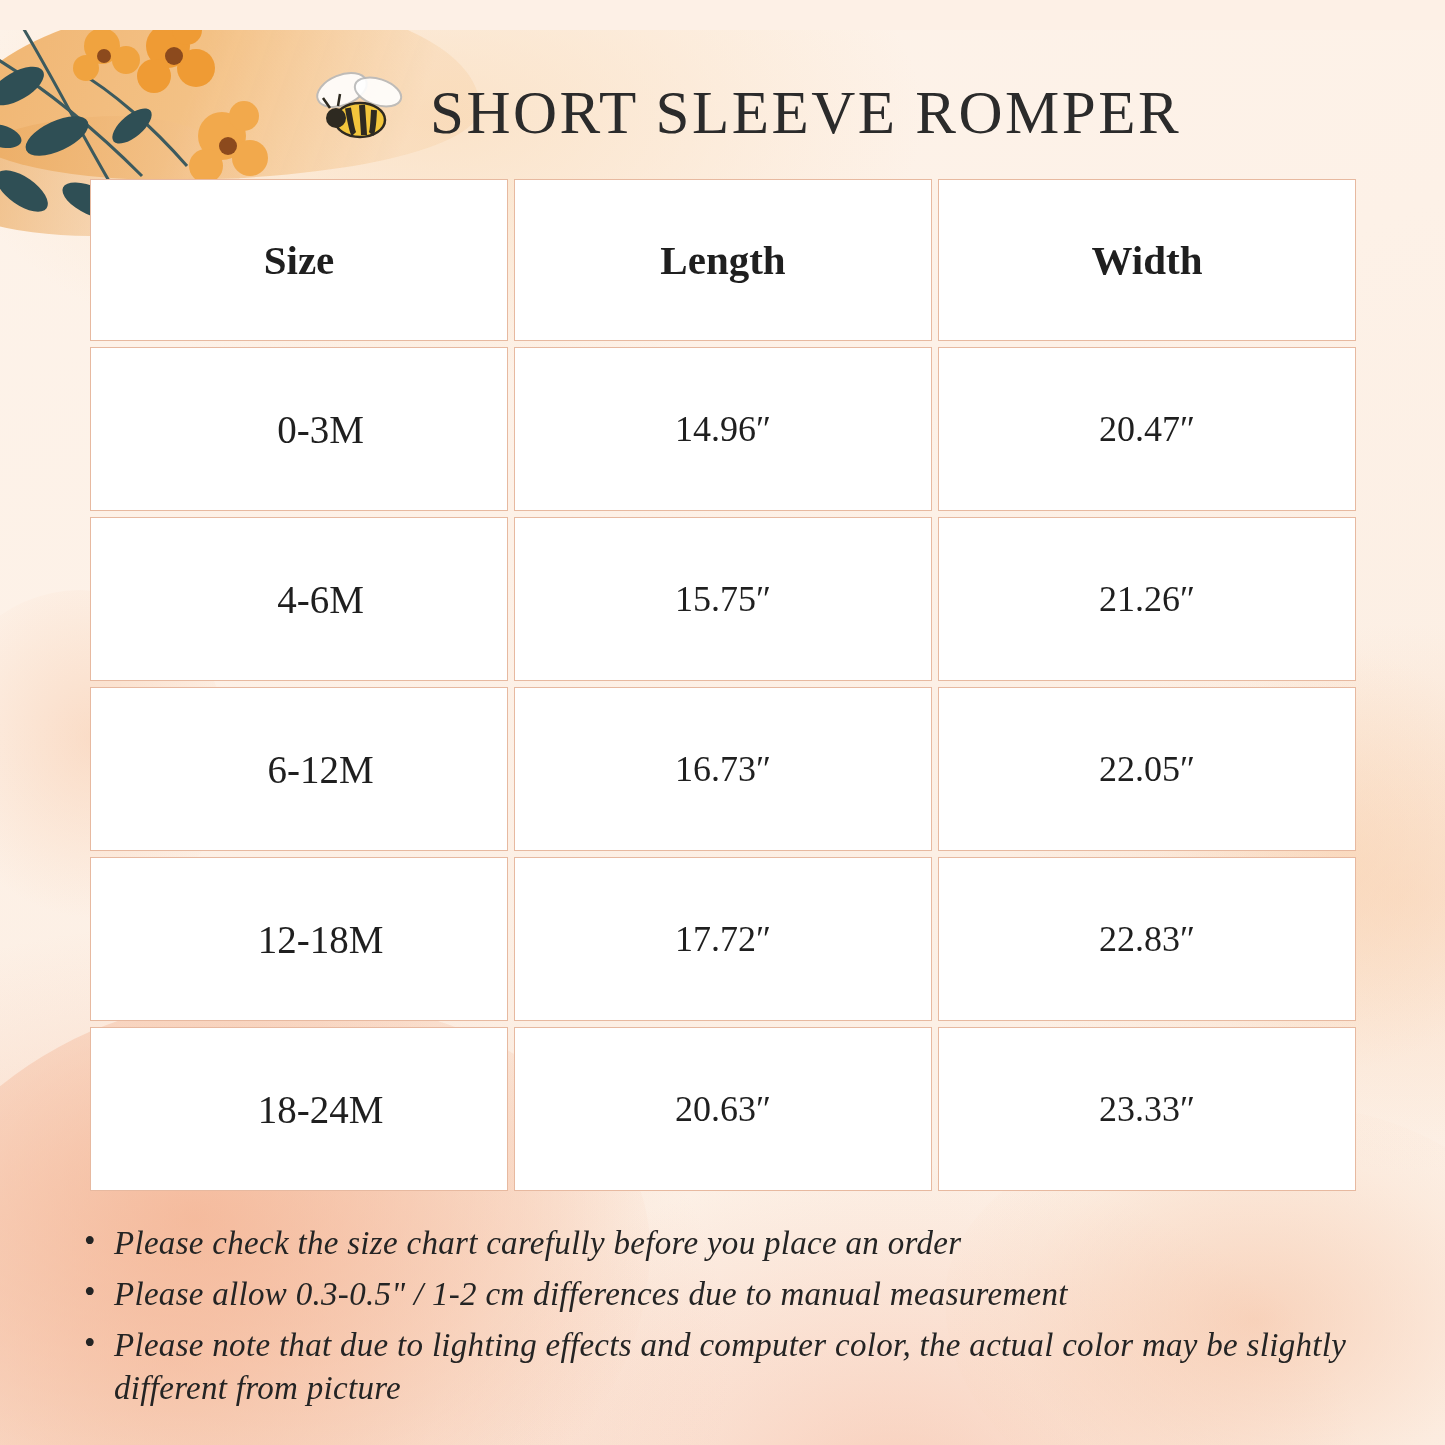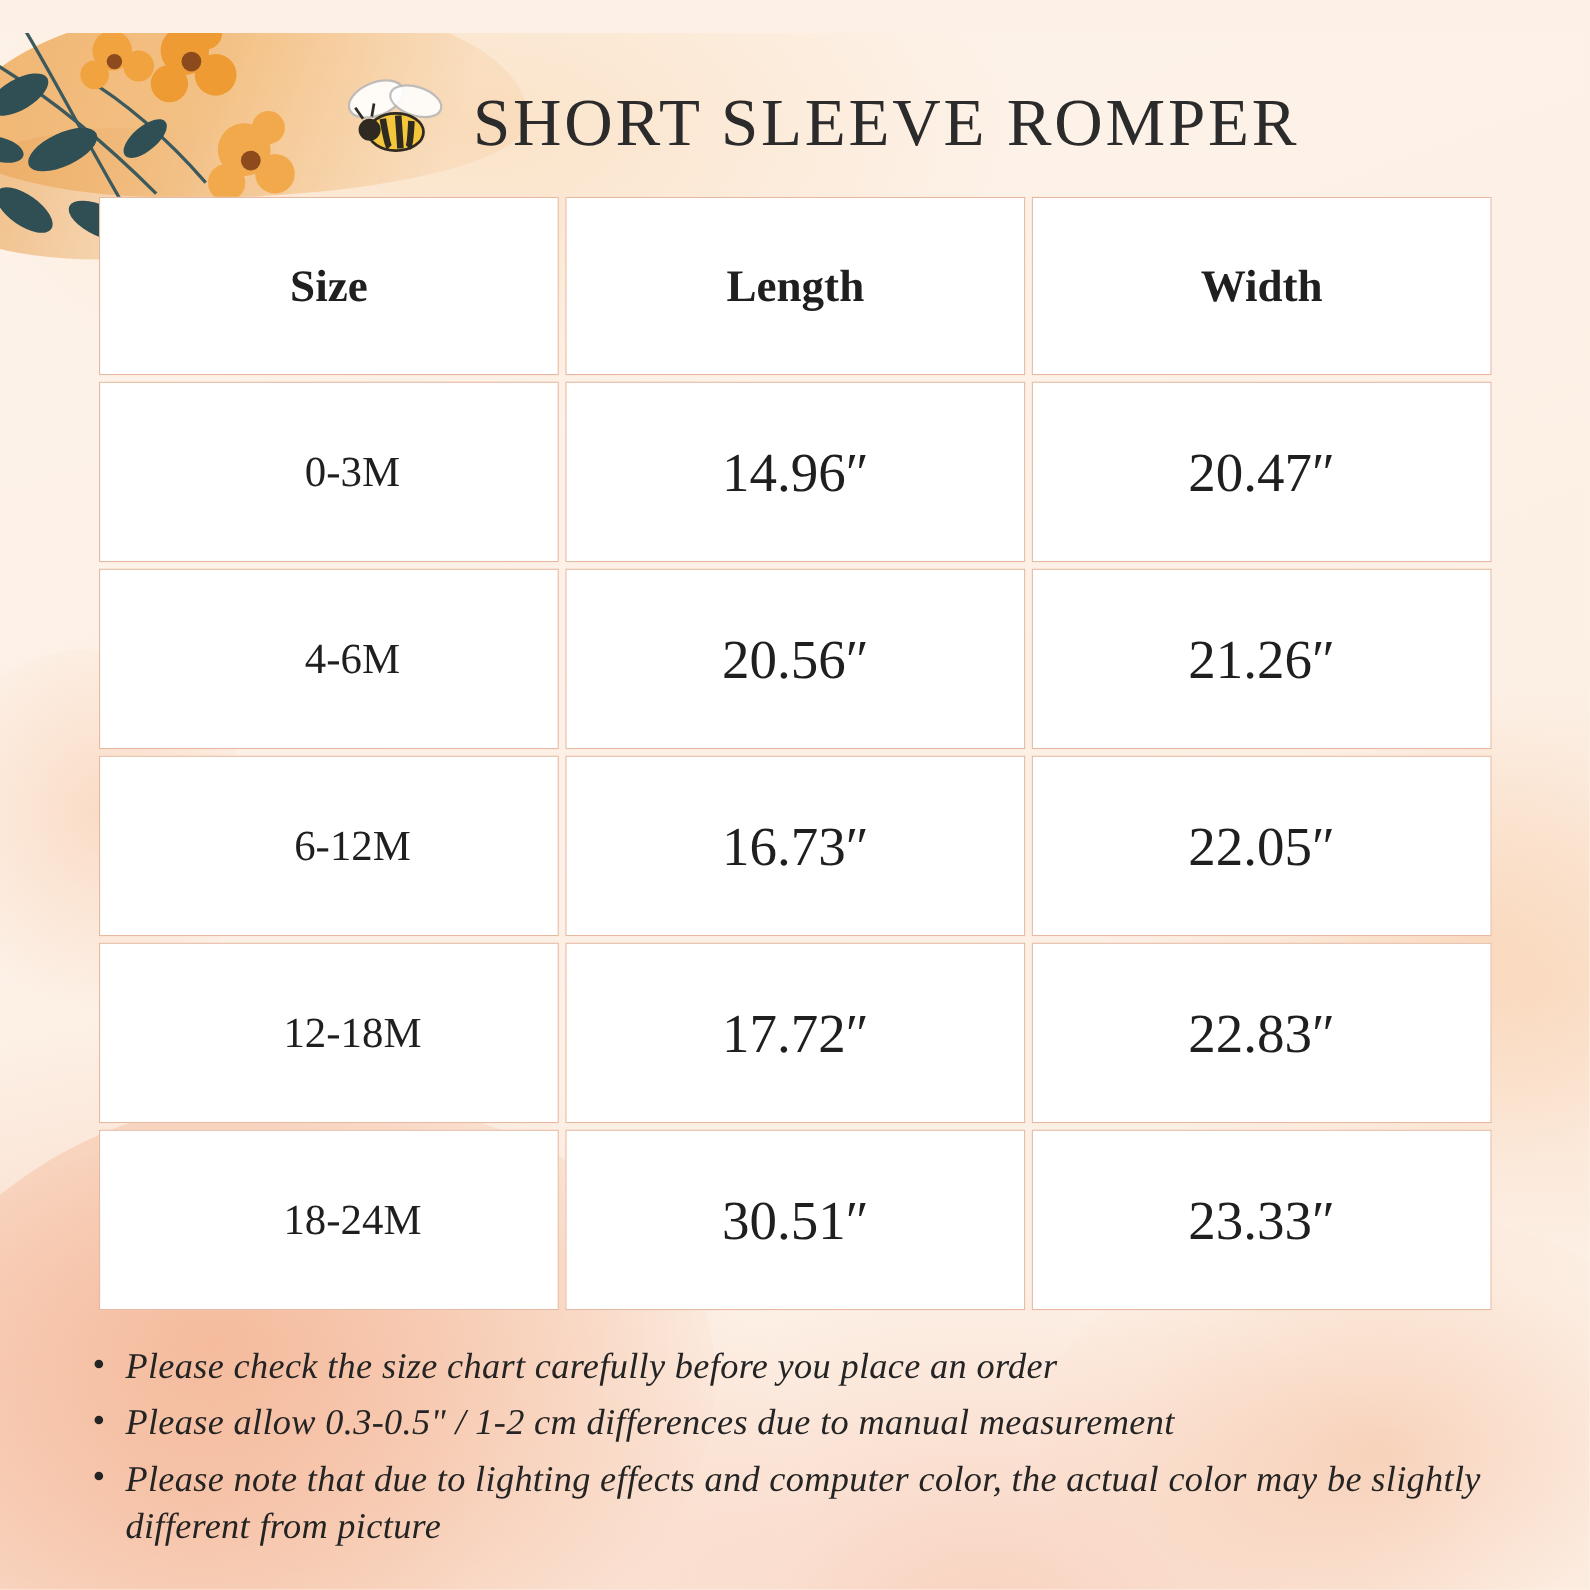--- a/index.html
+++ b/index.html
@@ -115,21 +115,21 @@
     width: 1278px;
     border-collapse: separate;
     border-spacing: 6px 6px;
   }
   .table td, .table th {
     background: #ffffff;
     border: 1px solid #e7b9a0;
     height: 160px;
     text-align: center;
     vertical-align: middle;
-    font-size: 50px;
+    font-size: 36px;
     color: #1f1f1f;
     font-weight: 400;
     font-family: "Liberation Serif", serif;
     width: 33.33%;
   }
   .table th {
     height: 158px;
     font-size: 41px;
     font-weight: 700;
   }
@@ -251,36 +251,36 @@
       </tr>
     </thead>
     <tbody>
       <tr>
         <td class="size-cell">0-3M</td>
         <td>14.96″</td>
         <td>20.47″</td>
       </tr>
       <tr>
         <td class="size-cell">4-6M</td>
-        <td>20.56″</td>
+        <td>15.75″</td>
         <td>21.26″</td>
       </tr>
       <tr>
         <td class="size-cell">6-12M</td>
         <td>16.73″</td>
         <td>22.05″</td>
       </tr>
       <tr>
         <td class="size-cell">12-18M</td>
         <td>17.72″</td>
         <td>22.83″</td>
       </tr>
       <tr>
         <td class="size-cell">18-24M</td>
-        <td>30.51″</td>
+        <td>20.63″</td>
         <td>23.33″</td>
       </tr>
     </tbody>
   </table>
 
   <div class="notes">
     <div class="note">
       <span class="bullet">•</span>
       <span class="note-text">Please check the size chart carefully before you place an order</span>
     </div>

